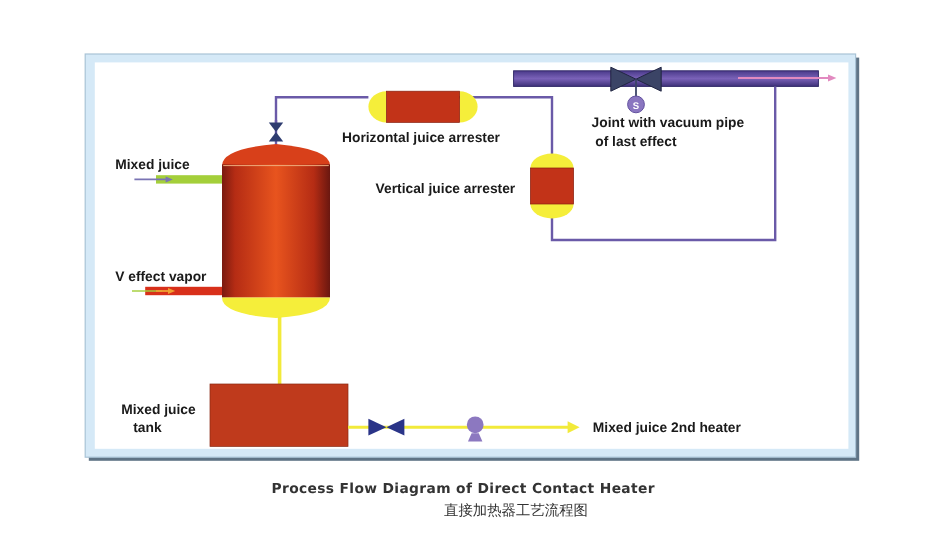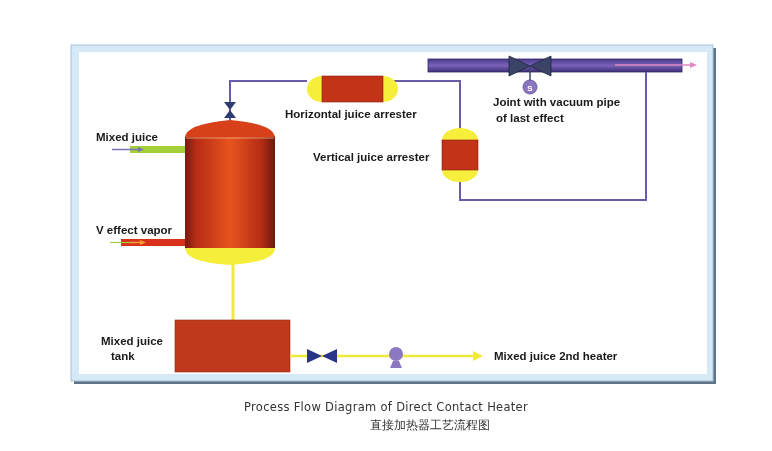--- a/index.html
+++ b/index.html
@@ -1,21 +1,21 @@
 <!DOCTYPE html>
 <html><head>
 <meta charset="utf-8">
 <style>
   html, body { margin: 0; padding: 0; background: #ffffff; }
   body { width: 772px; height: 451px; position: relative; overflow: hidden;
          font-family: "Liberation Sans", sans-serif; }
   #diagram { position: absolute; left: 0; top: 0; }
   .lbl { font-family: "Liberation Sans", sans-serif; font-weight: bold; font-size: 11.5px; fill: #1a1a1a; }
   .caption { position: absolute; left: 0; width: 772px; text-align: center; color: #333; }
-  .cap-en { top: 400px; font-family: "DejaVu Sans", sans-serif; font-size: 11.5px; letter-spacing: 0.3px; }
+  .cap-en { top: 400px; font-family: "DejaVu Sans", sans-serif; font-size: 11.5px; letter-spacing: 0.3px; font-weight: bold; }
   .cap-zh { top: 417px; font-family: "DejaVu Sans", sans-serif; font-size: 12px; margin-left: 44px; }
 </style>
 </head>
 <body>
 
 <svg id="diagram" width="772" height="451" viewBox="0 0 772 451">
   <defs>
     <linearGradient id="vesselGrad" x1="0" x2="1" y1="0" y2="0">
       <stop offset="0" stop-color="#7a1a10"></stop>
       <stop offset="0.12" stop-color="#b52c14"></stop>

